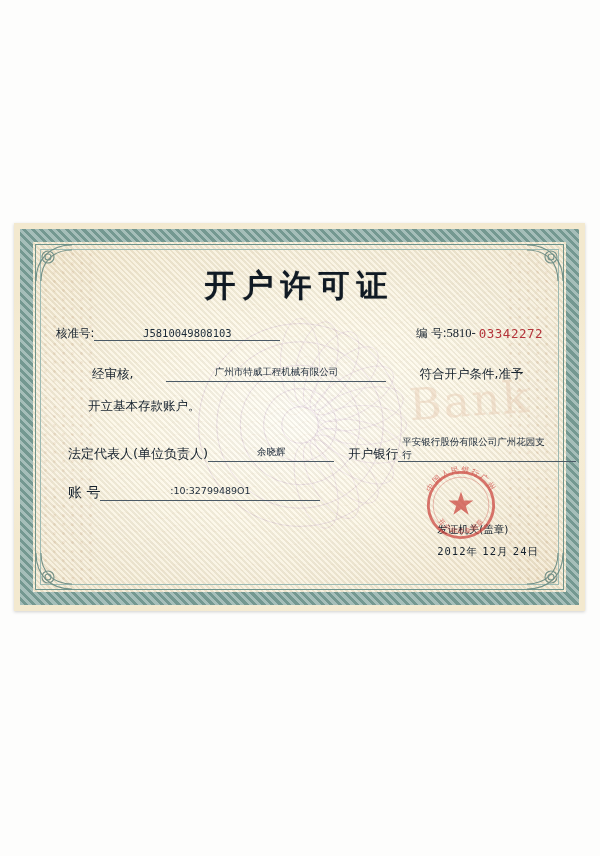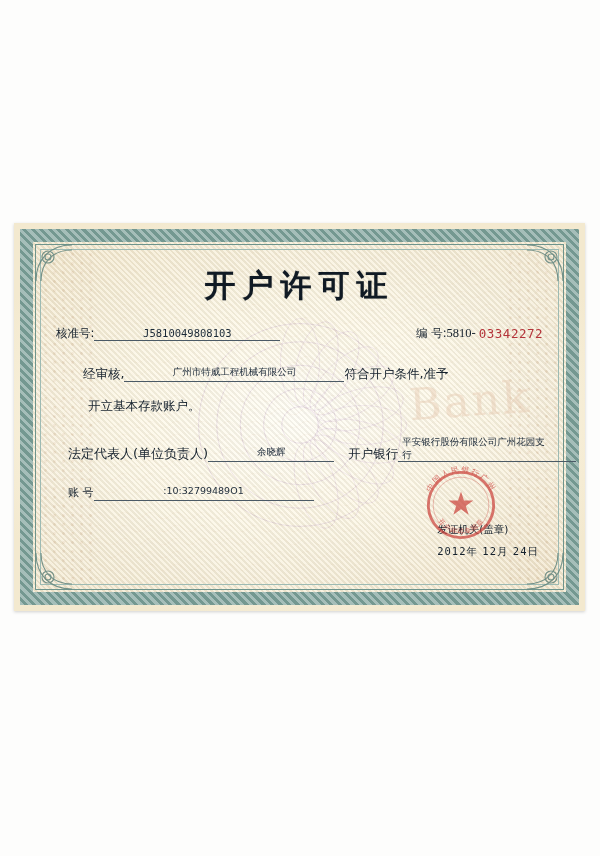--- a/index.html
+++ b/index.html
@@ -191,21 +191,22 @@
   }
   #serial-prefix {
     font-family: Liberation Serif, serif;
     font-size: 12.5px;
     color: #16222e;
   }
 
   
   #row-body1 {
     margin-top: 22px;
-    padding-left: 27px;
+    padding-left: 36px;
+    gap: 33px;
   }
   #company-underline { width: 212px; }
   #row-body2 {
     margin-top: 16px;
     padding-left: 32px;
     font-size: 12.5px;
   }
 
   
   #row-rep {
@@ -399,21 +400,21 @@
         <span class="lbl" style="font-size:13px">法定代表人(单位负责人)</span>
         <span id="rep-underline" class="hand ul">余晓辉</span>
         <span class="lbl" style="font-size:12.5px; margin-left:14px">开户银行</span>
         <span id="bank-underline" class="hand ul">
           <span class="l1">平安银行股份有限公司广州花园支</span>
           <span class="l2">行</span>
         </span>
       </div>
 
       <div id="row-account" class="row">
-        <span class="lbl" style="font-size:11px">账 号</span>
+        <span class="lbl" style="font-size:14px">账 号</span>
         <span id="account-underline" class="hand ul">:10:32799489O1</span>
       </div>
 
       <div id="issuer-block">
         <div id="issuer-line1">发证机关(盖章)</div>
         <div id="issuer-date">
           <span class="date-num">2012</span><span>年</span>
           <span class="date-num">12</span><span>月</span>
           <span class="date-num">24</span><span>日</span>
         </div>

